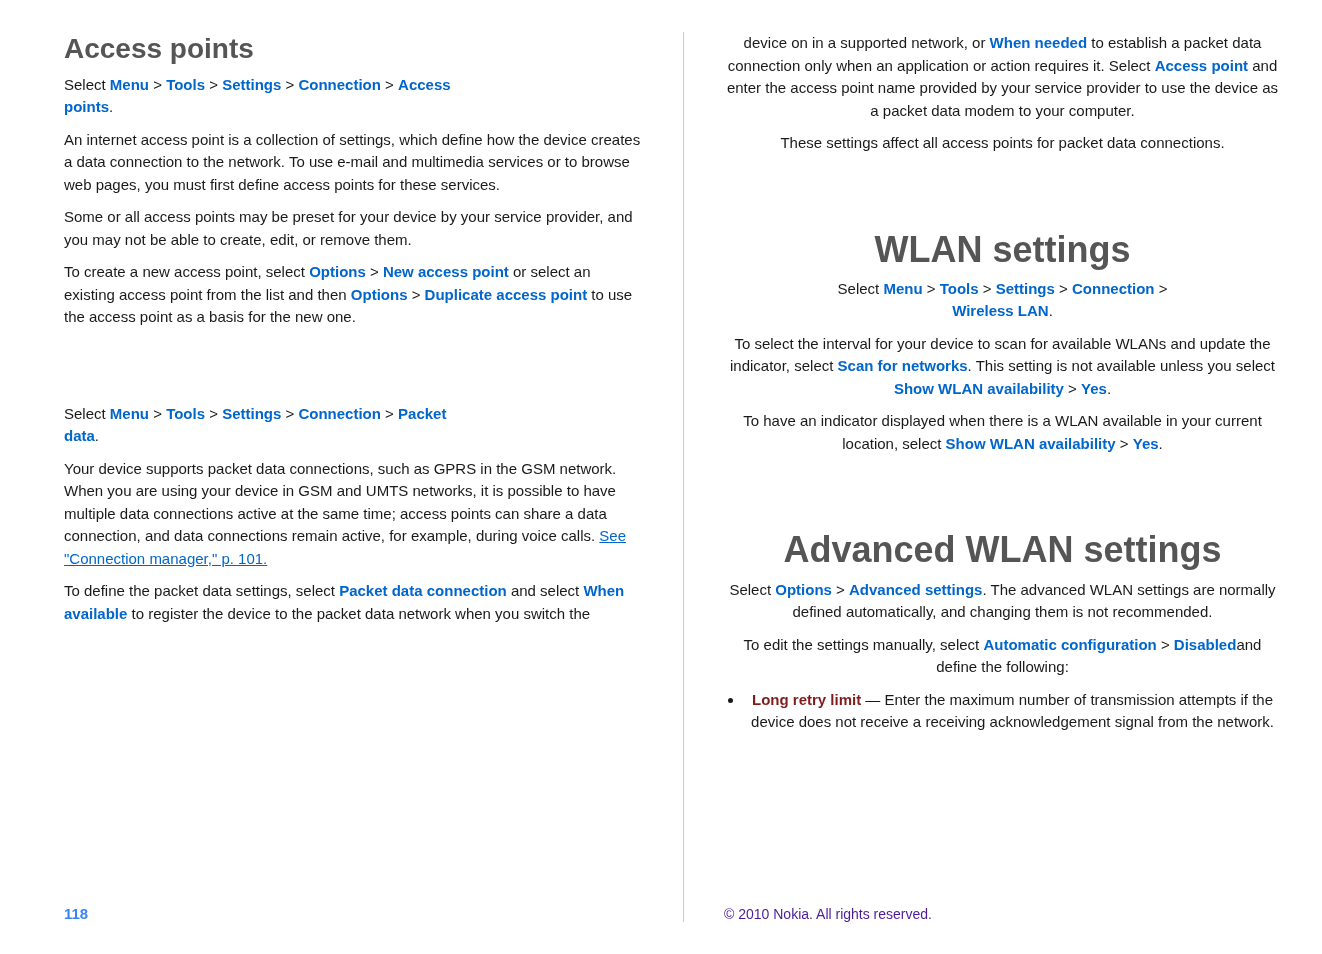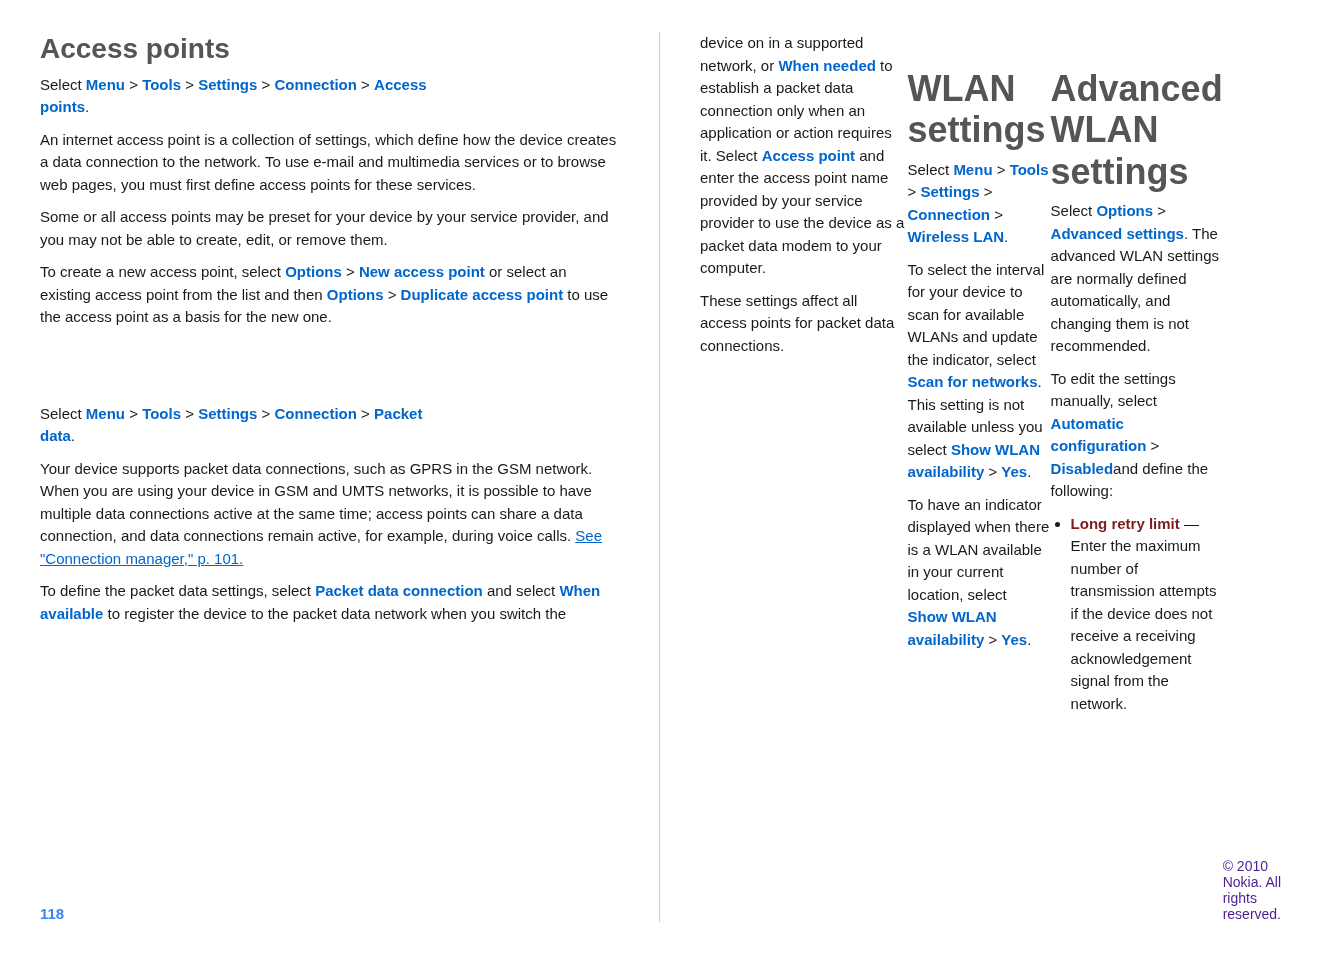--- a/index.html
+++ b/index.html
@@ -14,21 +14,21 @@
       font-size: 15px;
       color: #1a1a1a;
       width: 1322px;
       min-height: 954px;
     }
 
     .page {
       display: flex;
       width: 1321px;
       min-height: 954px;
-      padding: 32px 40px 32px 40px;
+      padding: 32px 40px 32px 64px;
       gap: 0;
     }
 
     .left-column {
       width: 620px;
       padding-right: 40px;
       border-right: 1px solid #cccccc;
       flex-shrink: 0;
     }
 
@@ -98,22 +98,23 @@
     }
 
     .left-wrapper {
       display: flex;
       flex-direction: column;
       height: 100%;
     }
 
     .right-wrapper {
       display: flex;
-      flex-direction: row;
+      flex-direction: column;
       height: 100%;
+      text-align: center;
     }
 
     ul {
       margin-left: 20px;
       margin-bottom: 10px;
     }
 
     ul li {
       line-height: 1.5;
       font-size: 15px;

